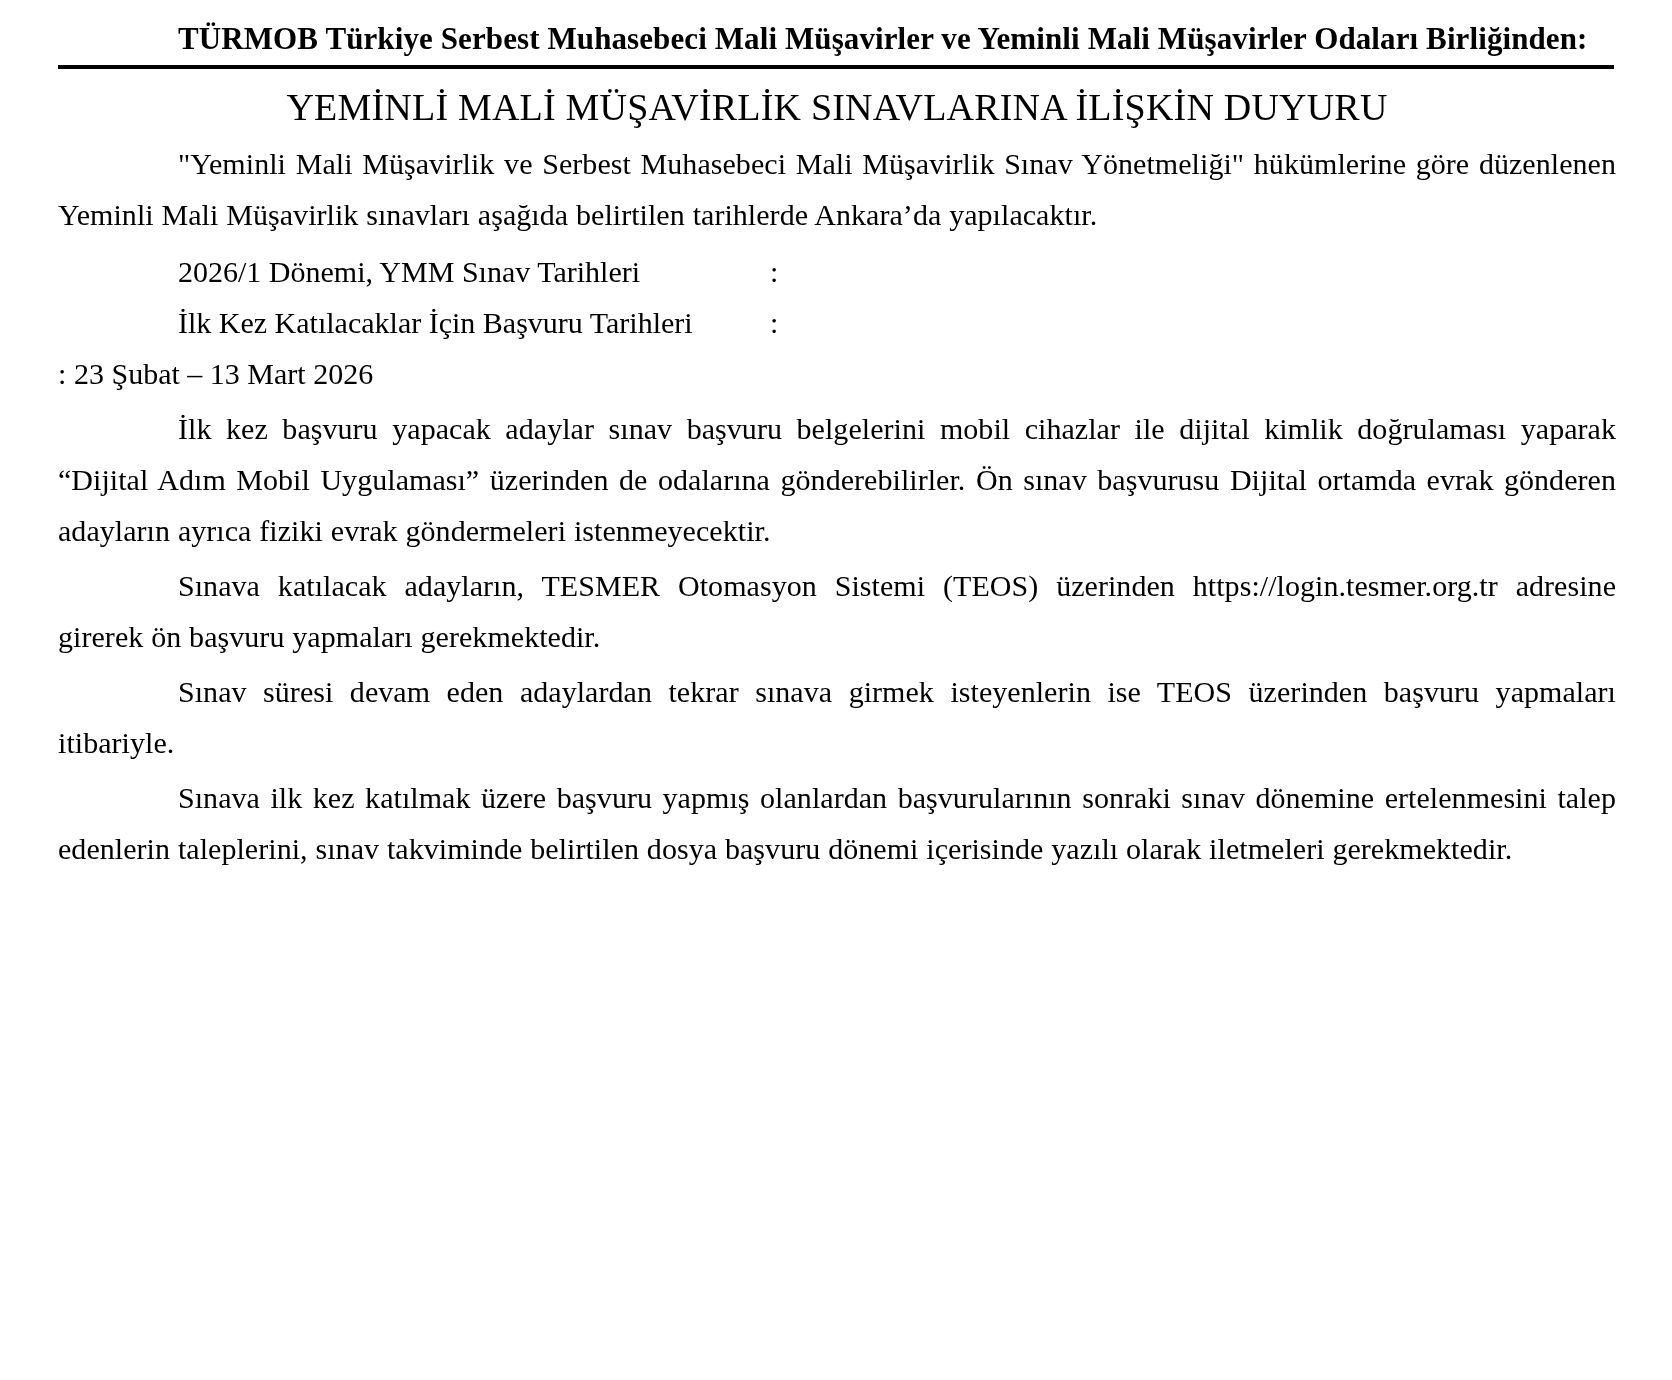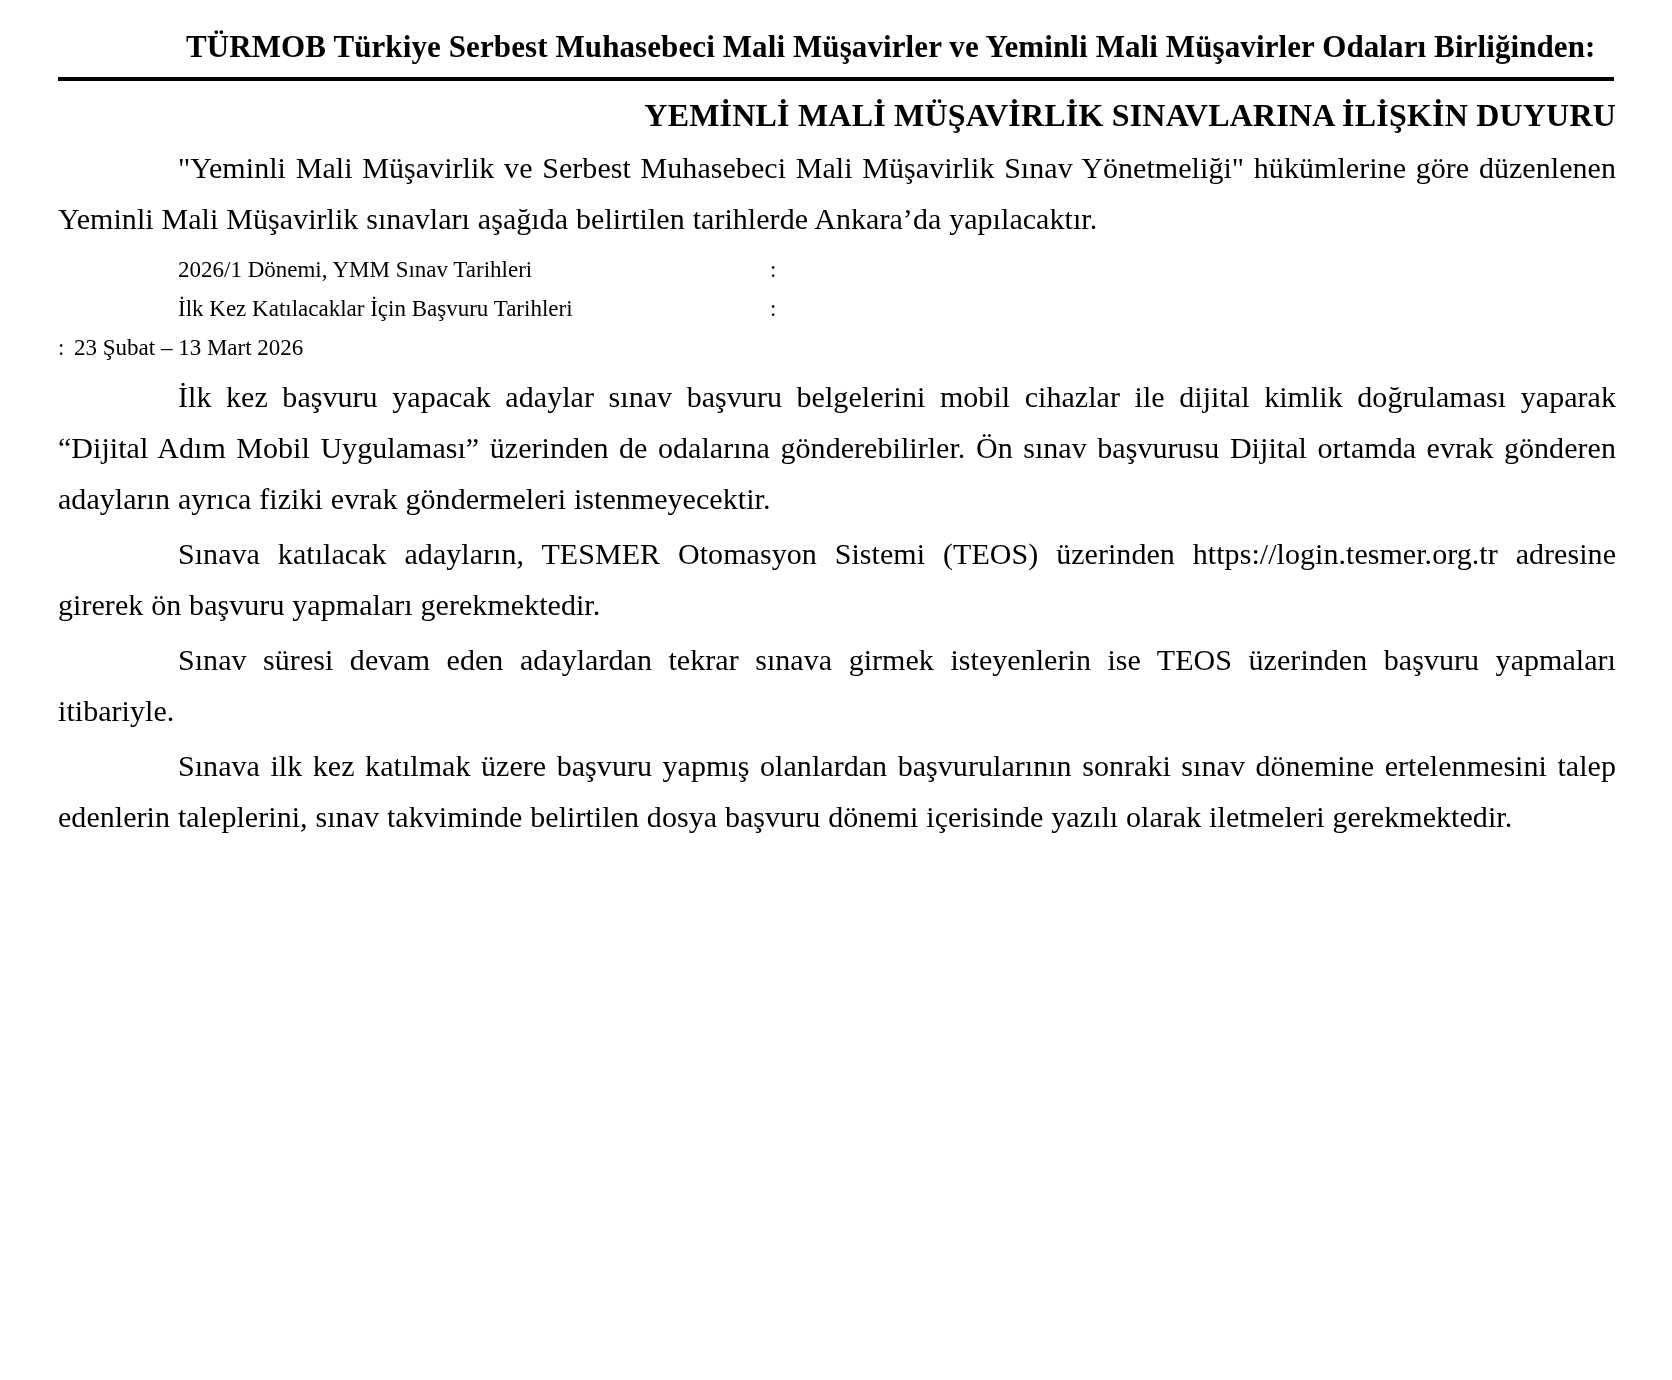--- a/index.html
+++ b/index.html
@@ -29,33 +29,33 @@
   }
 
   
   .org-heading {
     font-size: 31px;
     font-weight: bold;
     line-height: 1.38;
     text-align: justify;
     text-align-last: left;
     text-indent: 120px;
-    margin: 8px;
+    margin: 0;
     letter-spacing: 0.1px;
   }
   .heading-rule {
     width: 1556px;
     height: 4px;
     background: #000000;
     margin: 4px 0 0 0;
   }
   .doc-subtitle {
-    font-size: 32px;
-    font-weight: bold;
-    text-align: right;
+    font-size: 38px;
+    font-weight: normal;
+    text-align: center;
     line-height: 1.4;
     margin: 12px 0 0 0;
     letter-spacing: 0.2px;
   }
 
   
   .para {
     font-size: 30px;
     line-height: 1.70;
     text-align: justify;
@@ -70,21 +70,21 @@
   }
 
   
   .date-list {
     margin: 6px 0 2px 0;
     padding: 0;
     list-style: none;
   }
   .date-row {
     display: flex;
-    font-size: 23px;
+    font-size: 30px;
     line-height: 1.70;
     white-space: nowrap;
   }
   .date-label {
     display: inline-block;
     width: 712px;
     padding-left: 120px;
     box-sizing: border-box;
   }
   .date-sep {

